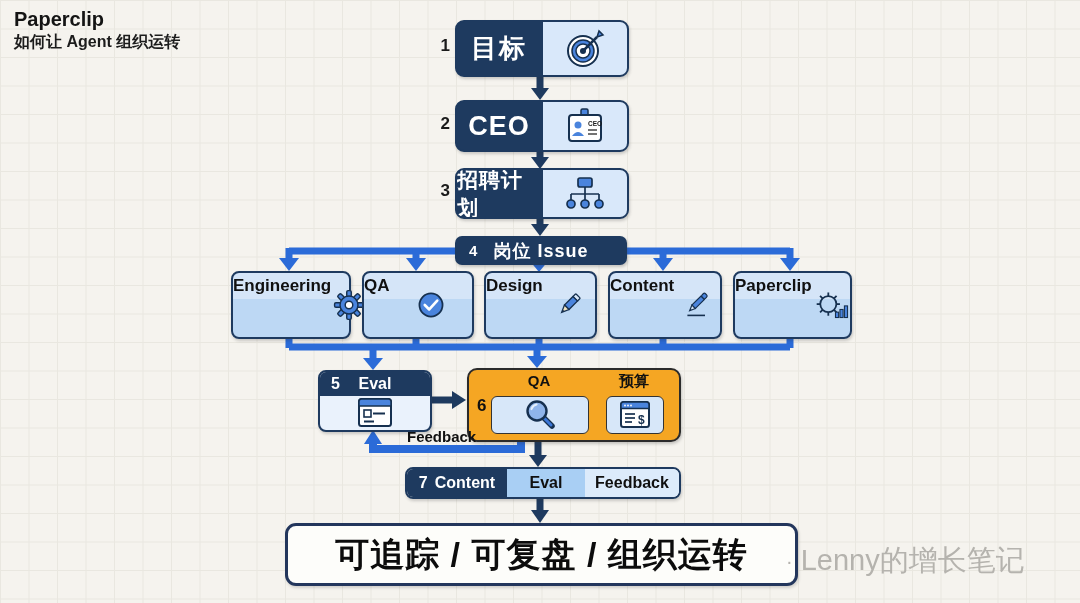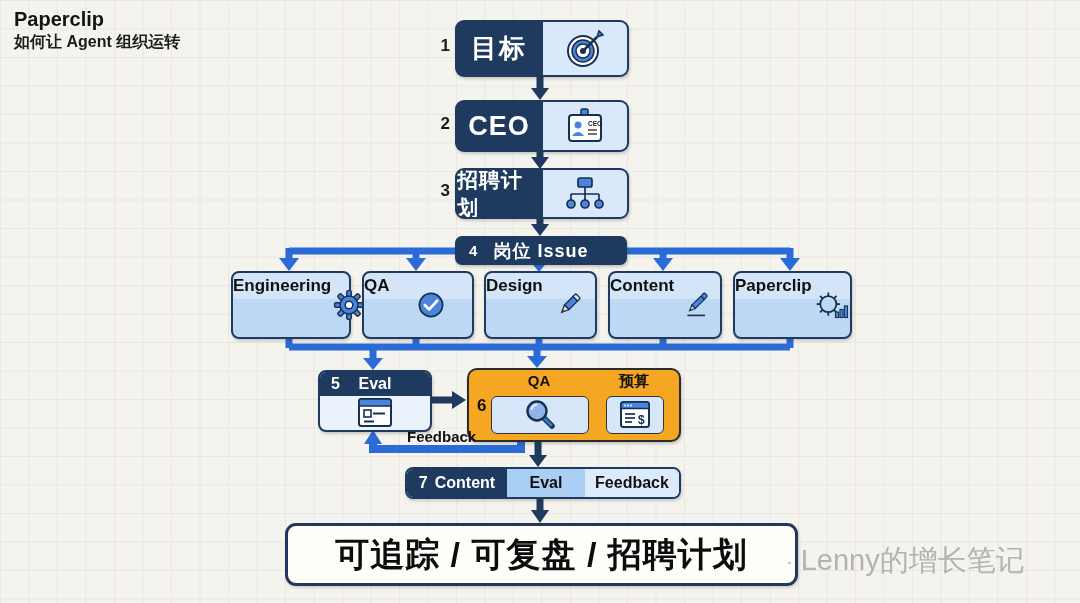--- a/index.html
+++ b/index.html
@@ -312,20 +312,20 @@
 
   <div class="abs routines">
     <div class="seg seg1">
       <span>7</span>
       <span>Content</span>
     </div>
     <div class="seg seg2">Eval</div>
     <div class="seg seg3">Feedback</div>
   </div>
 
-  <div class="abs banner">可追踪 / 可复盘 / 招聘计划</div>
+  <div class="abs banner">可追踪 / 可复盘 / 组织运转</div>
 
   <div class="abs watermark">
     <span class="dot">·</span>
     <span>Lenny的增长笔记</span>
   </div>
 
 </div>
 
 </body></html>

